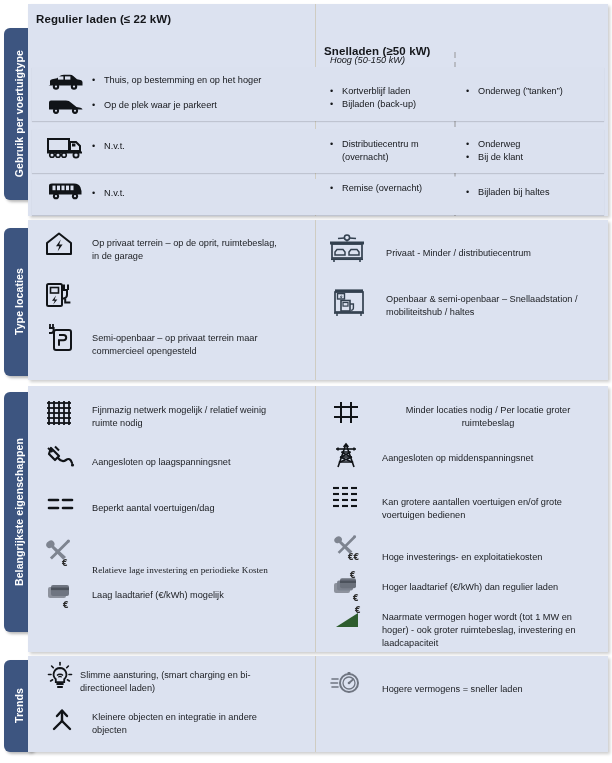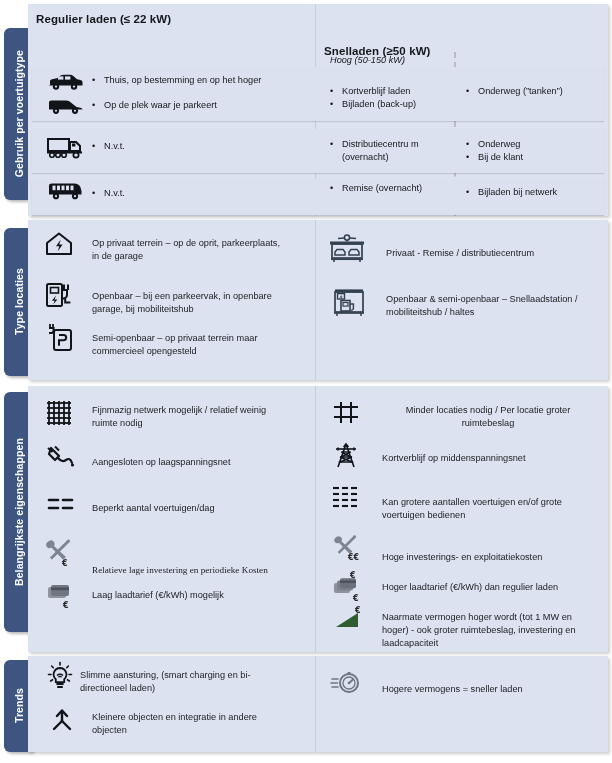--- a/index.html
+++ b/index.html
@@ -208,47 +208,46 @@
   <div class="bul" style="left:92px;top:187px;width:180px;">
     <span class="dot">•</span>
     <span class="txt">N.v.t.</span>
   </div>
   <div class="bul" style="left:330px;top:182px;width:112px;">
     <span class="dot">•</span>
     <span class="txt">Remise (overnacht)</span>
   </div>
   <div class="bul" style="left:466px;top:186px;width:124px;">
     <span class="dot">•</span>
-    <span class="txt">Bijladen bij netwerk</span>
+    <span class="txt">Bijladen bij haltes</span>
   </div>
 
   <div class="panel left" style="top:220px;height:160px;"></div>
   <div class="panel right" style="top:220px;height:160px;"></div>
   <div class="vline" style="left:315px;top:220px;height:160px;"></div>
 
   <div class="ico" style="left:44px;top:231px;">
     <svg width="30" height="26" viewBox="0 0 30 26">
       <path d="M3 12 L15 2.5 L27 12 L27 23 L3 23 Z" fill="none" stroke="#111418" stroke-width="2" stroke-linejoin="round"></path>
       <path d="M16.8 8.5 L12 15.2 h3.3 L13.6 20.5 L18.6 13.6 h-3.4 z" fill="#111418"></path>
     </svg>
   </div>
-  <div class="txtline" style="left:92px;top:237px;width:190px;">Op privaat terrein – op de oprit, parkeerplaats, in de garage</div>
+  <div class="txtline" style="left:92px;top:237px;width:190px;">Op privaat terrein – op de oprit, ruimtebeslag, in de garage</div>
 
   <div class="ico" style="left:44px;top:281px;">
     <svg width="34" height="28" viewBox="0 0 34 28">
       <rect x="3" y="3" width="15" height="22" rx="1.5" fill="none" stroke="#111418" stroke-width="2"></rect>
       <rect x="6.5" y="6.5" width="8" height="5.5" fill="none" stroke="#111418" stroke-width="1.6"></rect>
       <path d="M12 14.5 L8 19.8 h2.8 L9.2 23.5 L13.4 18.4 h-2.8 z" fill="#111418"></path>
       <path d="M18 9 h5 v5 a3.4 3.4 0 0 1 -3.4 3.4 h-1.6" fill="none" stroke="#111418" stroke-width="2"></path>
       <line x1="20" y1="3.5" x2="20" y2="9" stroke="#111418" stroke-width="2"></line>
       <line x1="24" y1="3.5" x2="24" y2="9" stroke="#111418" stroke-width="2"></line>
       <path d="M21.2 17.4 v4 h5.2" fill="none" stroke="#111418" stroke-width="2"></path>
     </svg>
   </div>
-  <div class="txtline" style="left:92px;top:290px;width:196px;">Openbaar – bij een parkeervak, in openbare garage, bij mobiliteitshub</div>
 
   <div class="ico" style="left:46px;top:322px;">
     <svg width="30" height="30" viewBox="0 0 30 30">
       <rect x="8" y="8" width="17" height="20" rx="2" fill="none" stroke="#111418" stroke-width="2"></rect>
       <path d="M13 13 h4.6 a2.6 2.6 0 0 1 0 5.2 H13 v5.6" fill="none" stroke="#111418" stroke-width="2"></path>
       <path d="M3 6 h4.6 v2.6 a2.4 2.4 0 0 1 -2.4 2.4 h-2.2" fill="none" stroke="#111418" stroke-width="2"></path>
       <line x1="4" y1="2" x2="4" y2="6" stroke="#111418" stroke-width="1.8"></line>
       <line x1="7" y1="2" x2="7" y2="6" stroke="#111418" stroke-width="1.8"></line>
     </svg>
   </div>
@@ -262,21 +261,21 @@
       <line x1="19" y1="6.2" x2="19" y2="7.5" stroke="#33404f" stroke-width="1.6"></line>
       <line x1="10" y1="4.5" x2="16.6" y2="4" stroke="#33404f" stroke-width="1.5"></line>
       <line x1="28" y1="4.5" x2="21.4" y2="4" stroke="#33404f" stroke-width="1.5"></line>
       <path d="M7 21 v-3 l2-2.4h6l2 2.4 v3 z" fill="none" stroke="#33404f" stroke-width="1.5"></path>
       <path d="M21 21 v-3 l2-2.4h6l2 2.4 v3 z" fill="none" stroke="#33404f" stroke-width="1.5"></path>
       <line x1="3" y1="25.2" x2="35" y2="25.2" stroke="#33404f" stroke-width="1.7"></line>
       <line x1="6" y1="25.2" x2="6" y2="28" stroke="#33404f" stroke-width="1.6"></line>
       <line x1="32" y1="25.2" x2="32" y2="28" stroke="#33404f" stroke-width="1.6"></line>
     </svg>
   </div>
-  <div class="txtline" style="left:386px;top:247px;width:220px;">Privaat - Remise / distributiecentrum</div>
+  <div class="txtline" style="left:386px;top:247px;width:220px;">Privaat - Minder / distributiecentrum</div>
 
   <div class="ico" style="left:332px;top:286px;">
     <svg width="34" height="32" viewBox="0 0 34 32">
       <rect x="3" y="6" width="28" height="20" fill="none" stroke="#33404f" stroke-width="1.7"></rect>
       <rect x="3" y="3.4" width="28" height="3" fill="#33404f"></rect>
       <rect x="5.5" y="7.6" width="7" height="5.4" fill="none" stroke="#33404f" stroke-width="1.4"></rect>
       <path d="M9.8 8.4 L7.6 11.4 h1.6 l-0.9 2.1 2.4-2.9 h-1.6z" fill="#33404f"></path>
       <rect x="9" y="14.5" width="9" height="10.5" fill="none" stroke="#33404f" stroke-width="1.6"></rect>
       <rect x="11" y="16.5" width="5" height="3.6" fill="none" stroke="#33404f" stroke-width="1.2"></rect>
       <path d="M18 18 h3.4 v4 a2.3 2.3 0 0 1 -2.3 2.3" fill="none" stroke="#33404f" stroke-width="1.4"></path>
@@ -369,21 +368,21 @@
       <g stroke="#111418" stroke-width="1.6" fill="none">
         <path d="M14 2 L6 25 M14 2 L22 25"></path>
         <path d="M9.5 10 L18.5 10 M8 15 L20 15 M6.8 20 L21.2 20"></path>
         <path d="M9.5 10 L18.5 15 M18.5 10 L9.5 15 M8 15 L20 20 M20 15 L8 20"></path>
         <path d="M4 7 L24 7"></path>
         <path d="M6 5.4 L6 8.6 M22 5.4 L22 8.6"></path>
         <path d="M11.6 5 L14 2 L16.4 5"></path>
       </g>
     </svg>
   </div>
-  <div class="txtline" style="left:382px;top:452px;width:212px;">Kortverblijf op middenspanningsnet</div>
+  <div class="txtline" style="left:382px;top:452px;width:212px;">Aangesloten op middenspanningsnet</div>
 
   <div class="ico" style="left:331px;top:485px;">
     <svg width="30" height="26" viewBox="0 0 30 26">
       <g stroke="#111418" stroke-width="2.1" stroke-linecap="butt">
         <line x1="2" y1="3" x2="8" y2="3"></line>
           <line x1="11" y1="3" x2="17" y2="3"></line>
           <line x1="20" y1="3" x2="26" y2="3"></line>
         <line x1="2" y1="9" x2="8" y2="9"></line>
           <line x1="11" y1="9" x2="17" y2="9"></line>
           <line x1="20" y1="9" x2="26" y2="9"></line>

